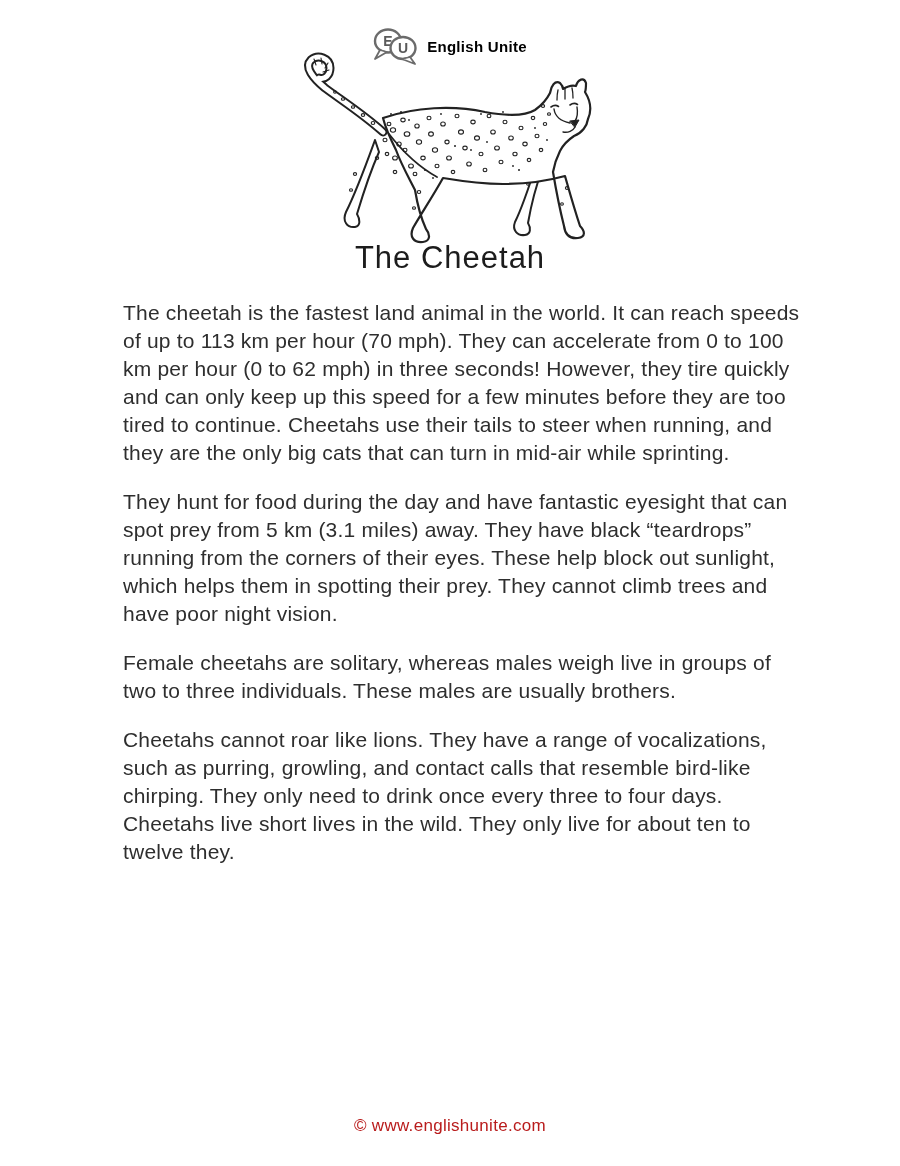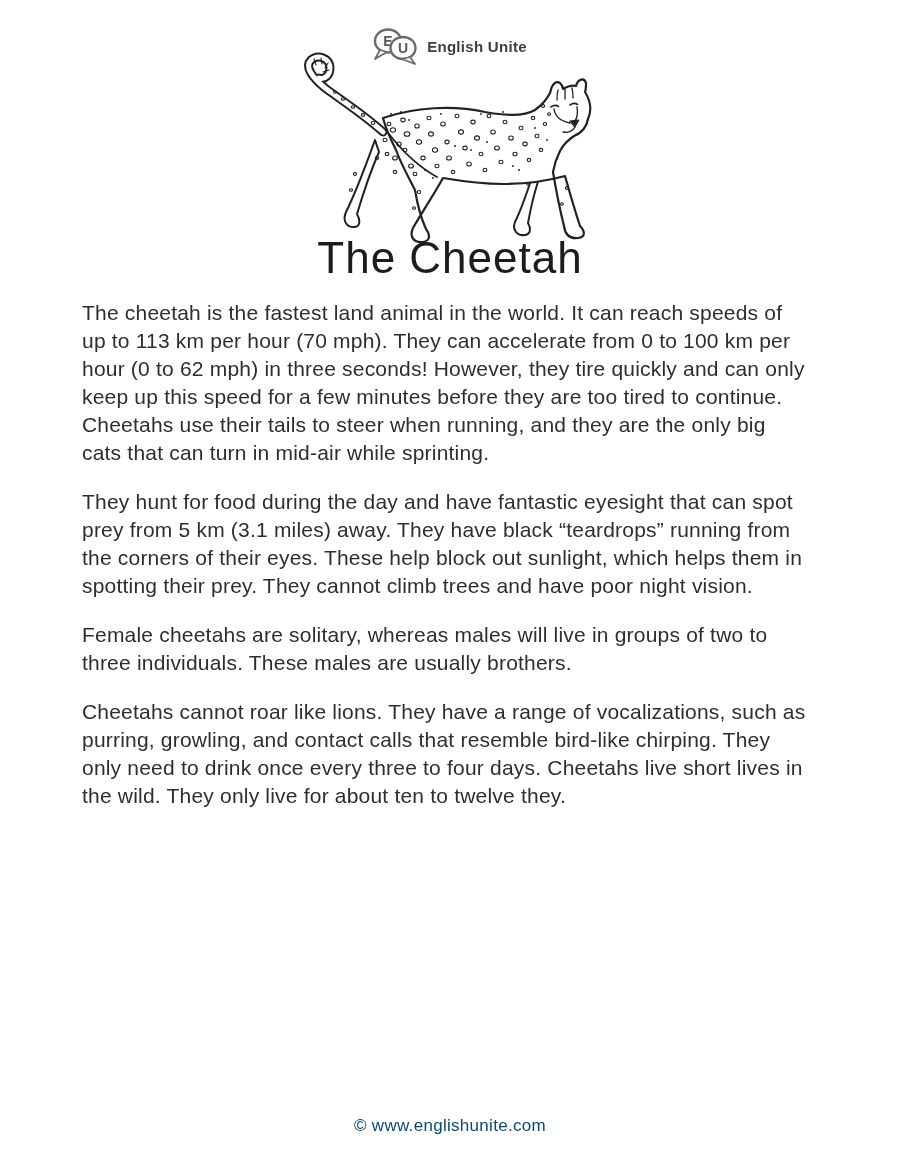--- a/index.html
+++ b/index.html
@@ -19,62 +19,63 @@
     display: flex;
     align-items: center;
     justify-content: center;
     gap: 8px;
     height: 64px;
   }
   .logo-row svg { display: block; }
   .logo-text {
     font-size: 15px;
     font-weight: 600;
-    color: #404040;
+    color: #000000;
     letter-spacing: 0.3px;
   }
   .logo-letter {
     font-family: "Liberation Sans", sans-serif;
     font-weight: bold;
     font-size: 14px;
     fill: #5a5a5a;
   }
   figure.illustration { margin: 0; text-align: center; }
   figure.illustration svg {
     display: block;
     margin: -14px auto 0 auto;
   }
   h1.title {
     margin-top: -16px;
     text-align: center;
-    font-size: 44px;
+    font-size: 31px;
     line-height: 38px;
     font-weight: 400;
     letter-spacing: 1px;
     color: #1c1c1c;
   }
   article.body-text {
     width: 728px;
     margin: 22px 0 0 82px;
   }
   article.body-text p {
     font-size: 21px;
     line-height: 28px;
     letter-spacing: 0.2px;
     color: #2e2e2e;
     margin-bottom: 21px;
+    margin-left: 41px;
   }
   footer.page-footer {
     position: absolute;
     left: 0;
     bottom: 30px;
     width: 100%;
     text-align: center;
     font-size: 17px;
-    color: #0c4a6e;
+    color: #b91c1c;
     letter-spacing: 0.3px;
   }
 </style>
 </head>
 <body>
 
 <div class="page">
 
   <div class="logo-row">
     <svg width="46" height="38" viewBox="0 0 46 38">
@@ -210,21 +211,21 @@
           <circle cx="106" cy="64" r="0.9"></circle>
       </g>
     </svg>
   </figure>
 
   <h1 class="title">The Cheetah</h1>
 
   <article class="body-text">
     <p>The cheetah is the fastest land animal in the world. It can reach speeds of up to 113 km per hour (70 mph). They can accelerate from 0 to 100 km per hour (0 to 62 mph) in three seconds! However, they tire quickly and can only keep up this speed for a few minutes before they are too tired to continue. Cheetahs use their tails to steer when running, and they are the only big cats that can turn in mid-air while sprinting.</p>
     <p>They hunt for food during the day and have fantastic eyesight that can spot prey from 5 km (3.1 miles) away. They have black “teardrops” running from the corners of their eyes. These help block out sunlight, which helps them in spotting their prey. They cannot climb trees and have poor night vision.</p>
-    <p>Female cheetahs are solitary, whereas males will live in groups of two to three individuals. These males are usually brothers.</p>
+    <p>Female cheetahs are solitary, whereas males weigh live in groups of two to three individuals. These males are usually brothers.</p>
     <p>Cheetahs cannot roar like lions. They have a range of vocalizations, such as purring, growling, and contact calls that resemble bird-like chirping. They only need to drink once every three to four days. Cheetahs live short lives in the wild. They only live for about ten to twelve they.</p>
   </article>
 
   <footer class="page-footer">
     <span>© www.englishunite.com</span>
   </footer>
 
 </div>
 
 </body></html>

